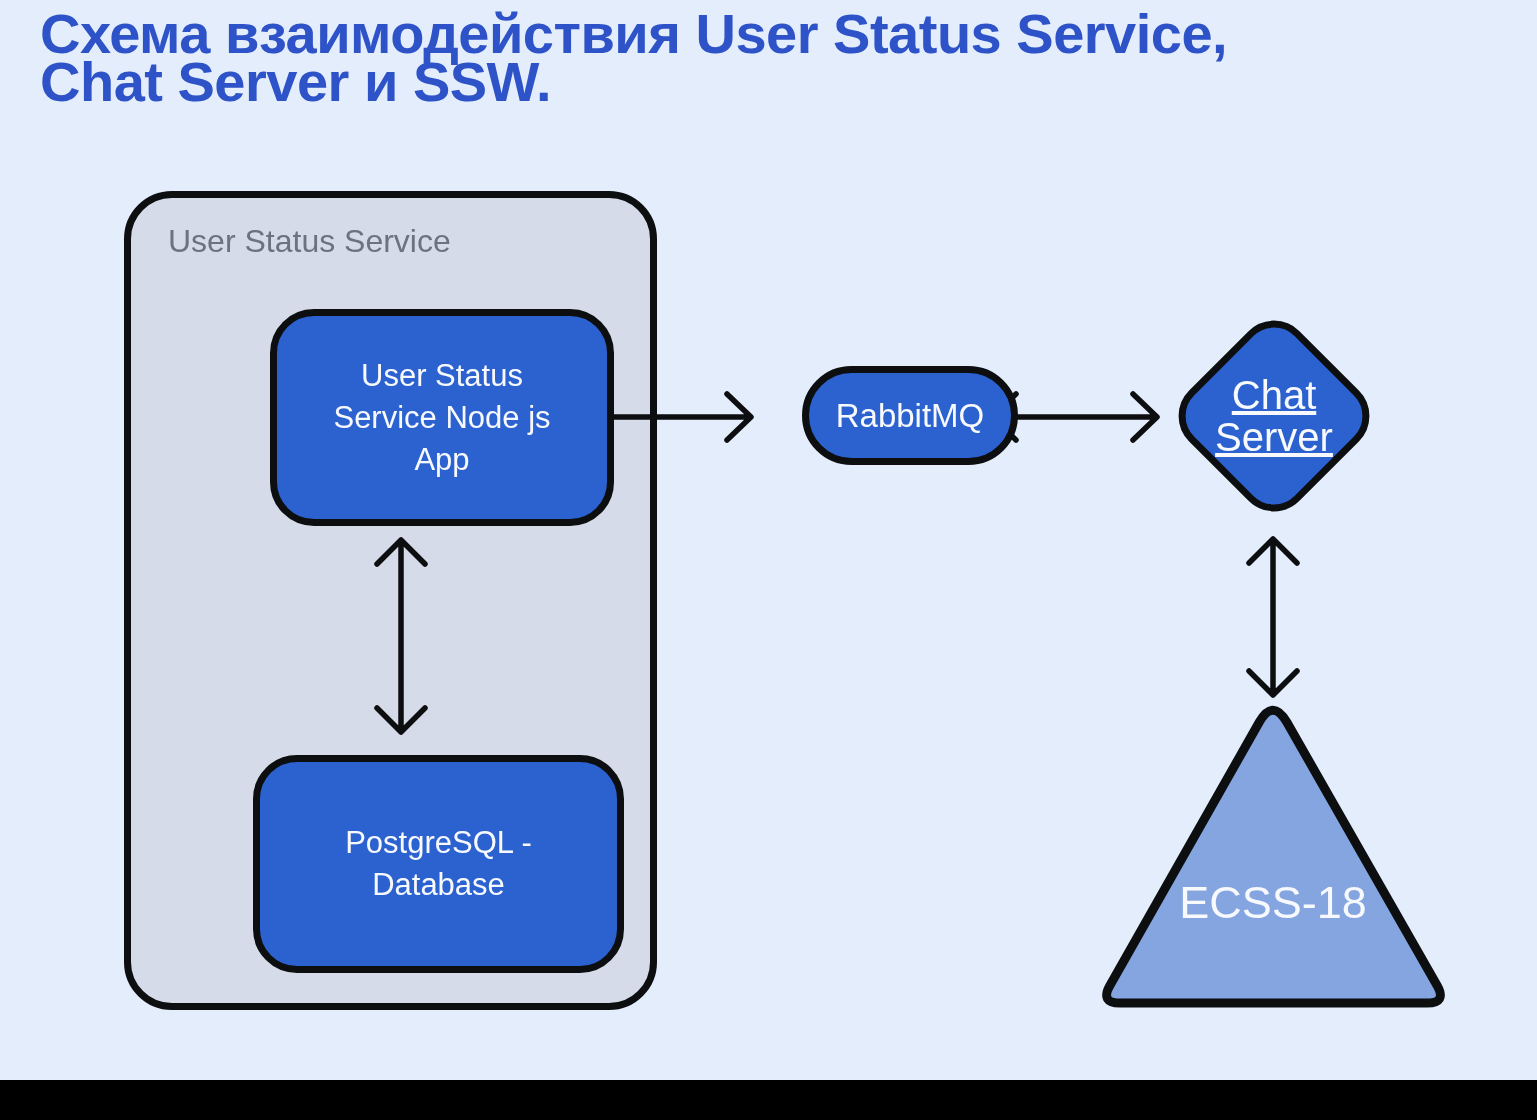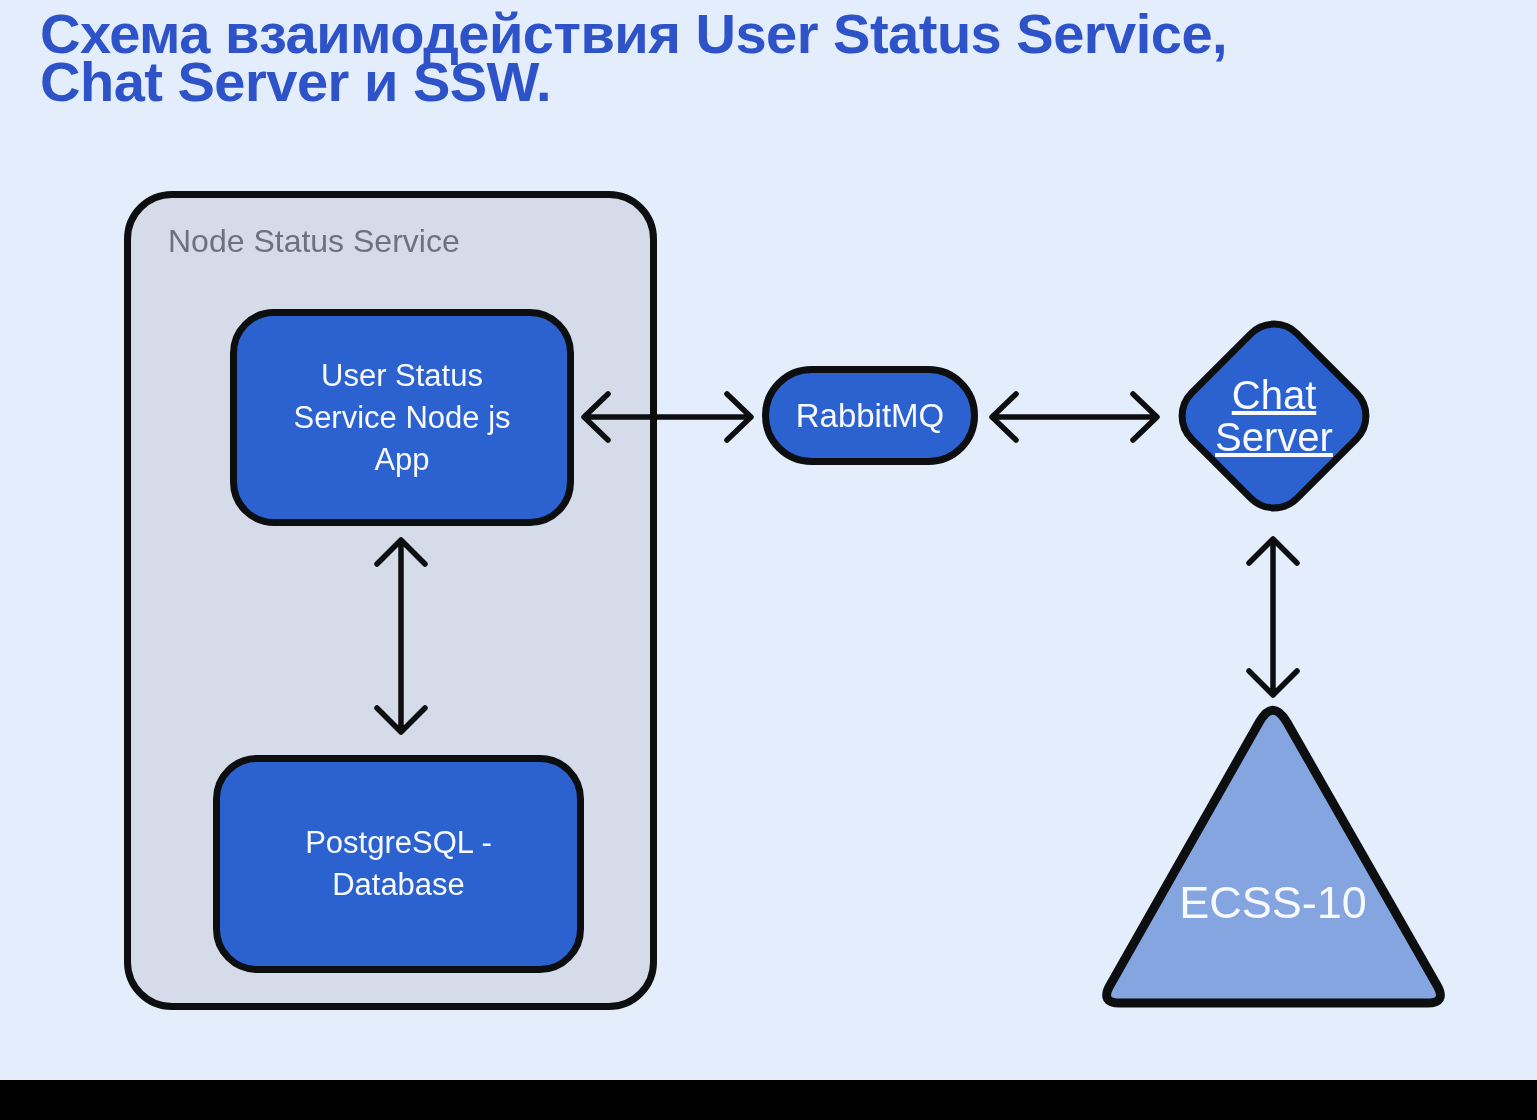--- a/index.html
+++ b/index.html
@@ -49,20 +49,21 @@
     position: absolute;
     box-sizing: border-box;
     background: var(--node-fill, #2b62cf);
     border: 7px solid var(--outline, #0d0e10);
     display: flex;
     align-items: center;
     justify-content: center;
     text-align: center;
     color: var(--node-text, #f7f9fc);
     white-space: pre-line;
+    margin-left: 40px;
   }
   .node-app {
     left: 230px;
     top: 309px;
     width: 344px;
     height: 217px;
     border-radius: 44px;
     font-size: 31px;
     line-height: 42px;
   }
@@ -154,21 +155,21 @@
 </head>
 <body>
 
 <div class="canvas">
 
   <div class="title">Схема взаимодействия User Status Service,
 Chat Server и SSW.</div>
 
   <div class="container-box"></div>
 
-  <div class="container-label">Node Status Service</div>
+  <div class="container-label">User Status Service</div>
 
   <svg class="diagram-svg" viewBox="0 0 1537 1120" xmlns="http://www.w3.org/2000/svg">
     <path class="triangle-path" d="M1259.2 722.3 Q1273 698 1286.9 722.3 L1437.1 985.6 Q1447 1003 1427 1003 L1120 1003 Q1100 1003 1109.9 985.6 Z"></path>
     <path class="edge-arrow" d="M377 564 L401 540 L425 564 M401 541 V732 M377 708 L401 732 L425 708"></path>
     <path class="edge-arrow" d="M608 394 L584 417 L608 440 M585 417 H750 M727 394 L751 417 L727 440"></path>
     <path class="edge-arrow" d="M1016 394 L992 417 L1016 440 M993 417 H1156 M1133 394 L1157 417 L1133 440"></path>
     <path class="edge-arrow" d="M1249 563 L1273 539 L1297 563 M1273 540 V695 M1249 671 L1273 695 L1297 671"></path>
   </svg>
 
   <div class="shape-box node-app">
@@ -183,17 +184,17 @@
 
   <div class="shape-box postgres">
     <span>PostgreSQL -
 Database</span>
   </div>
 
   <div class="diamond-shape"></div>
   <div class="diamond-label">Chat
 Server</div>
 
-  <div class="triangle-label">ECSS-10</div>
+  <div class="triangle-label">ECSS-18</div>
 
   <div class="bottom-bar"></div>
 
 </div>
 
 </body></html>

